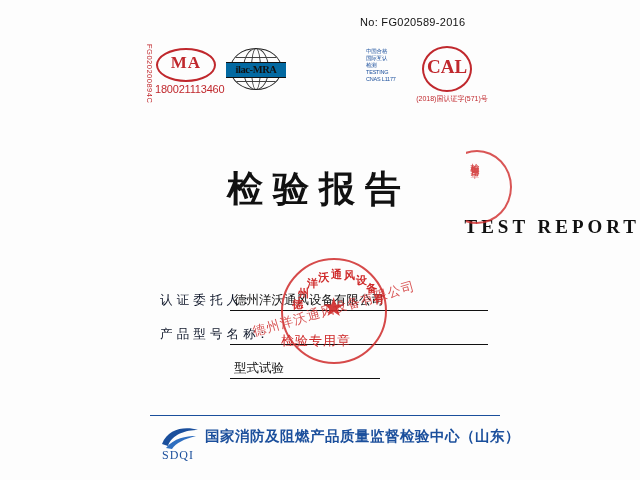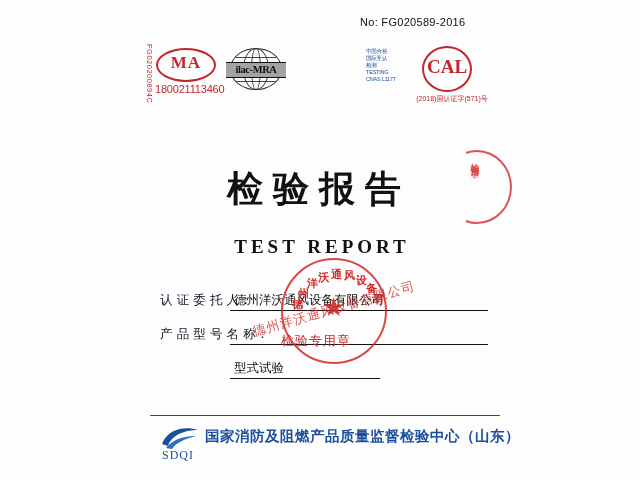--- a/index.html
+++ b/index.html
@@ -137,21 +137,21 @@
     left: 0; width: 100%;
     height: 1px;
     background: #444;
   }
   .ilac .band {
     position: absolute;
     left: -2px;
     top: 16px;
     width: 60px;
     height: 14px;
-    background: #a3a3a3;
+    background: #0369a1;
     border-top: 1px solid #111;
     border-bottom: 1px solid #111;
     text-align: center;
     font-family: "Liberation Serif", serif;
     font-weight: bold;
     font-size: 10.5px;
     line-height: 14px;
     letter-spacing: -0.4px;
     color: #111;
   }
@@ -253,28 +253,27 @@
     font-weight: bold;
     font-size: 36px;
     letter-spacing: 10px;
     color: #111;
     text-indent: 10px;
   }
   .title-en {
     position: absolute;
     left: 0; top: 216px;
     width: 640px;
-    text-align: center;
+    text-align: right;
     font-family: "Liberation Serif", serif;
     font-weight: bold;
     font-size: 19px;
     letter-spacing: 4px;
     color: #111;
     text-indent: 4px;
-    margin-top: 20px;
   }
 
   
   .fields {
     position: absolute;
     left: 160px;
     top: 290px;
     width: 330px;
   }
   .field-row {

